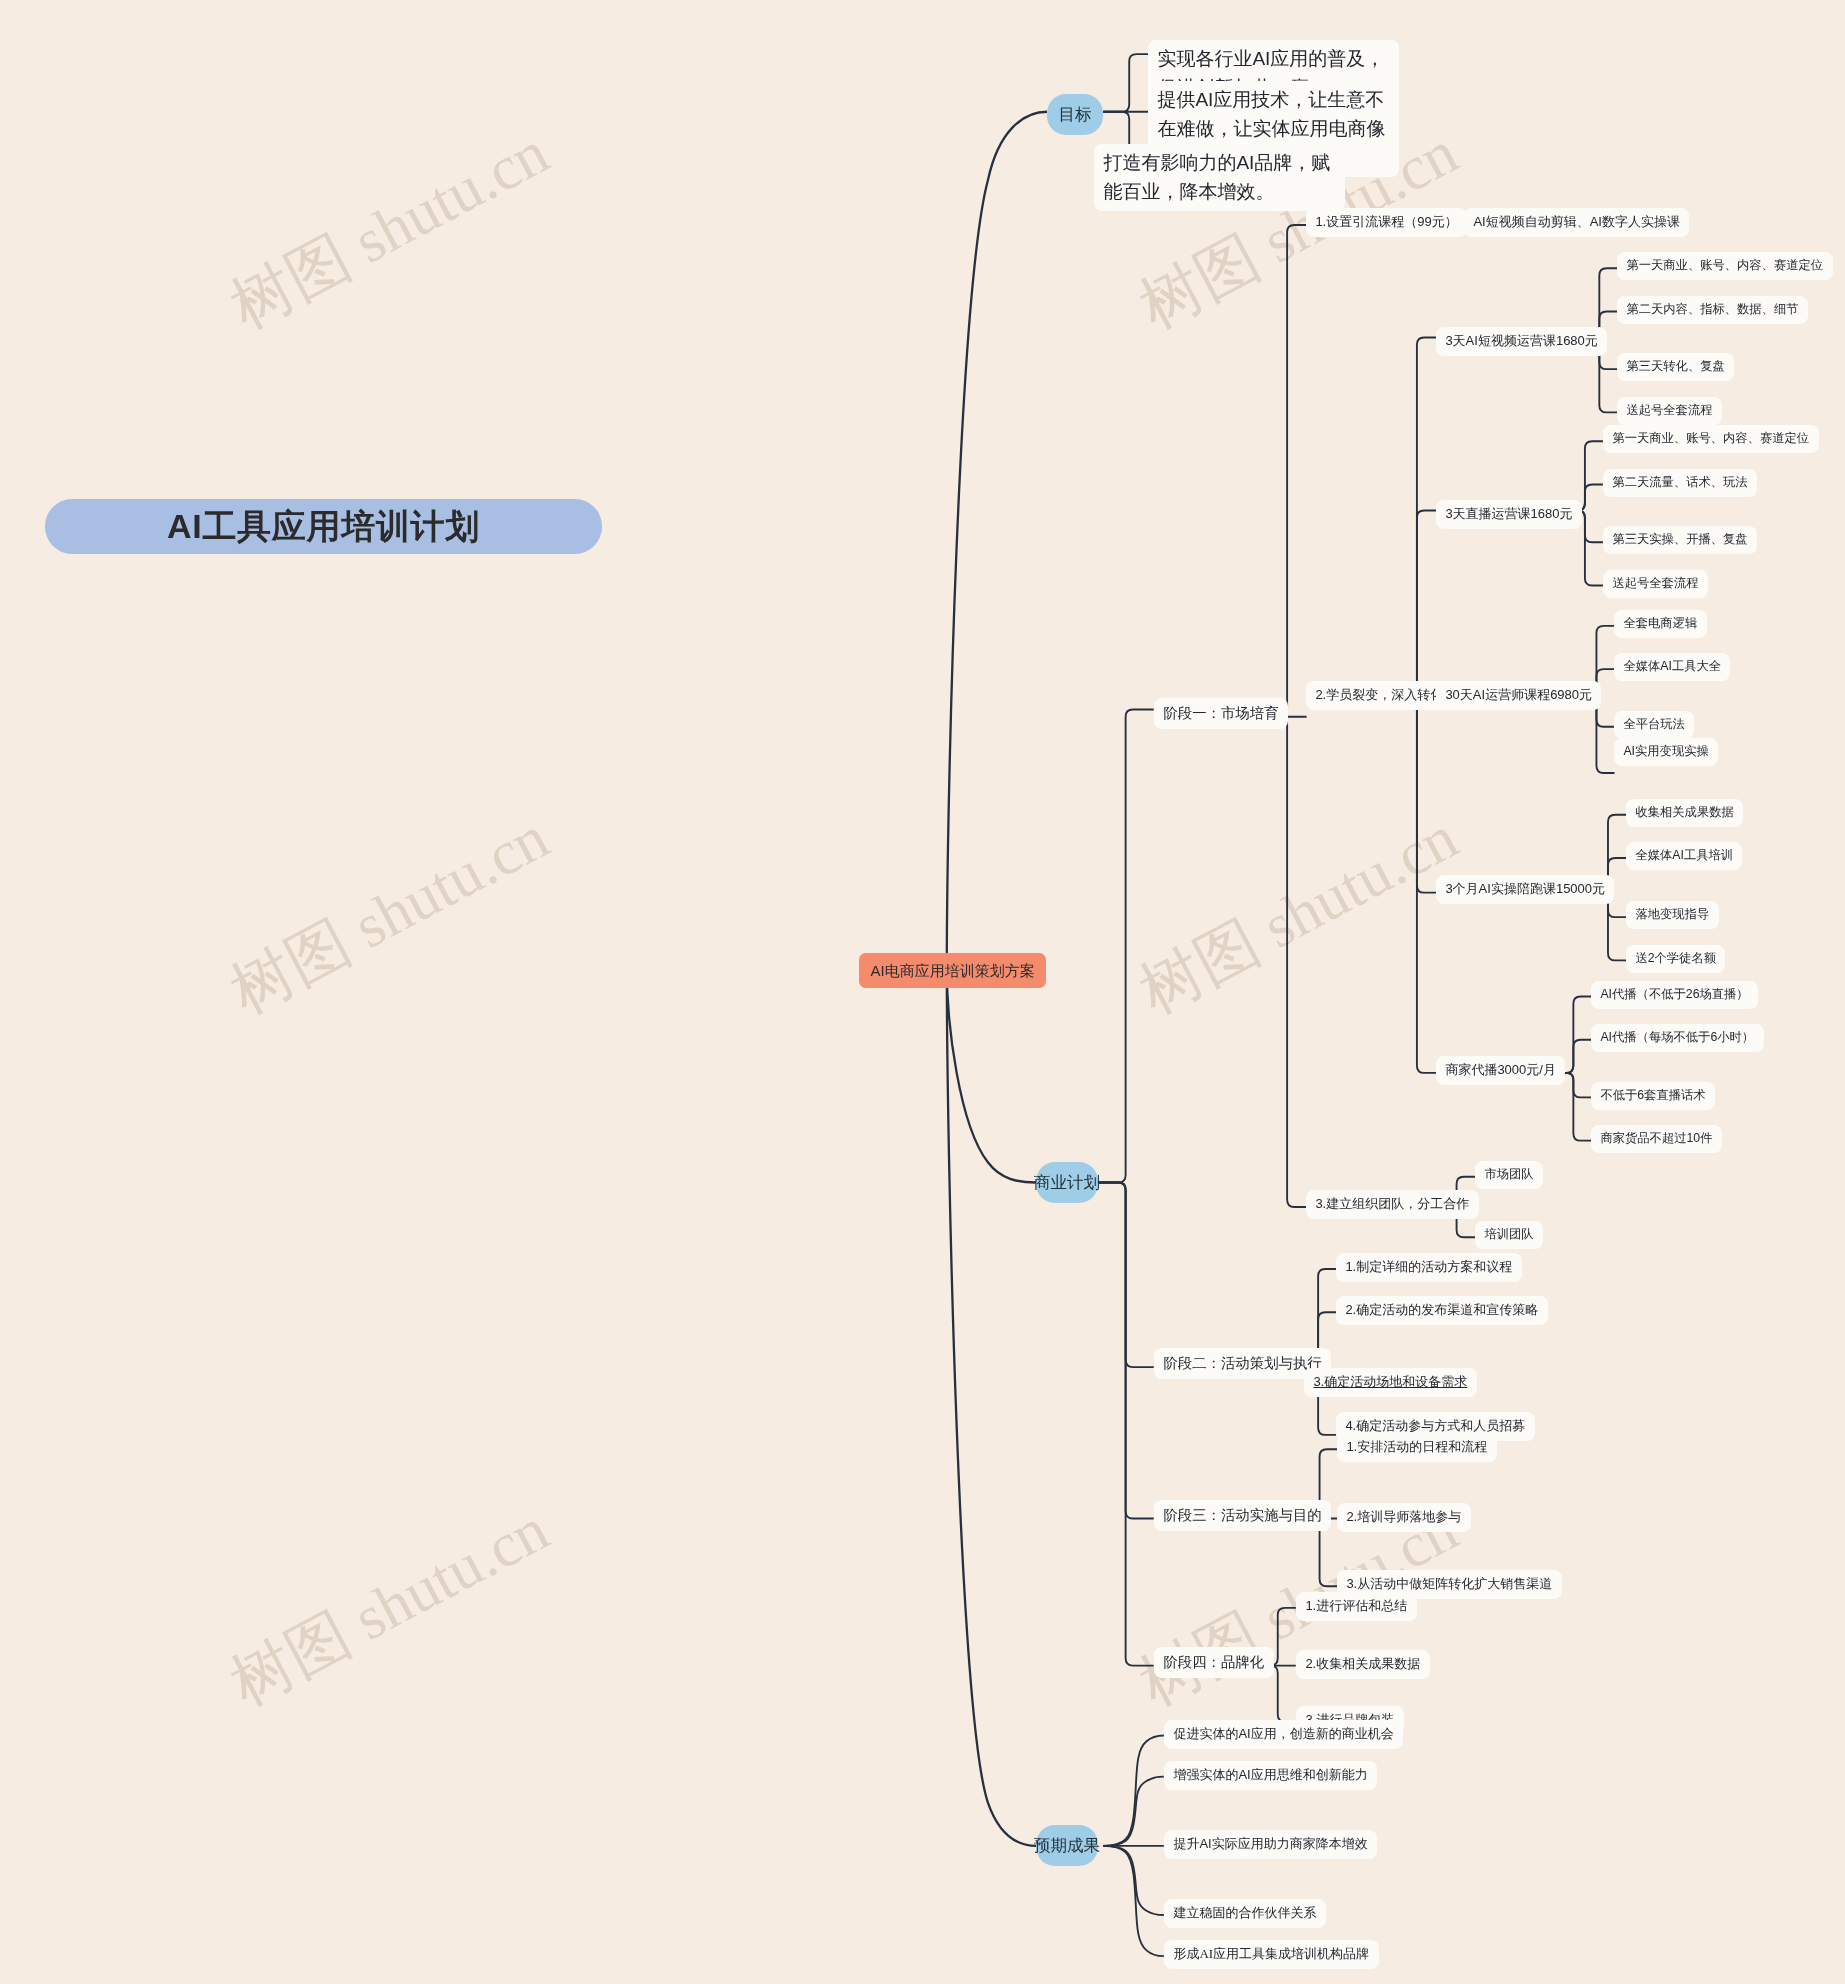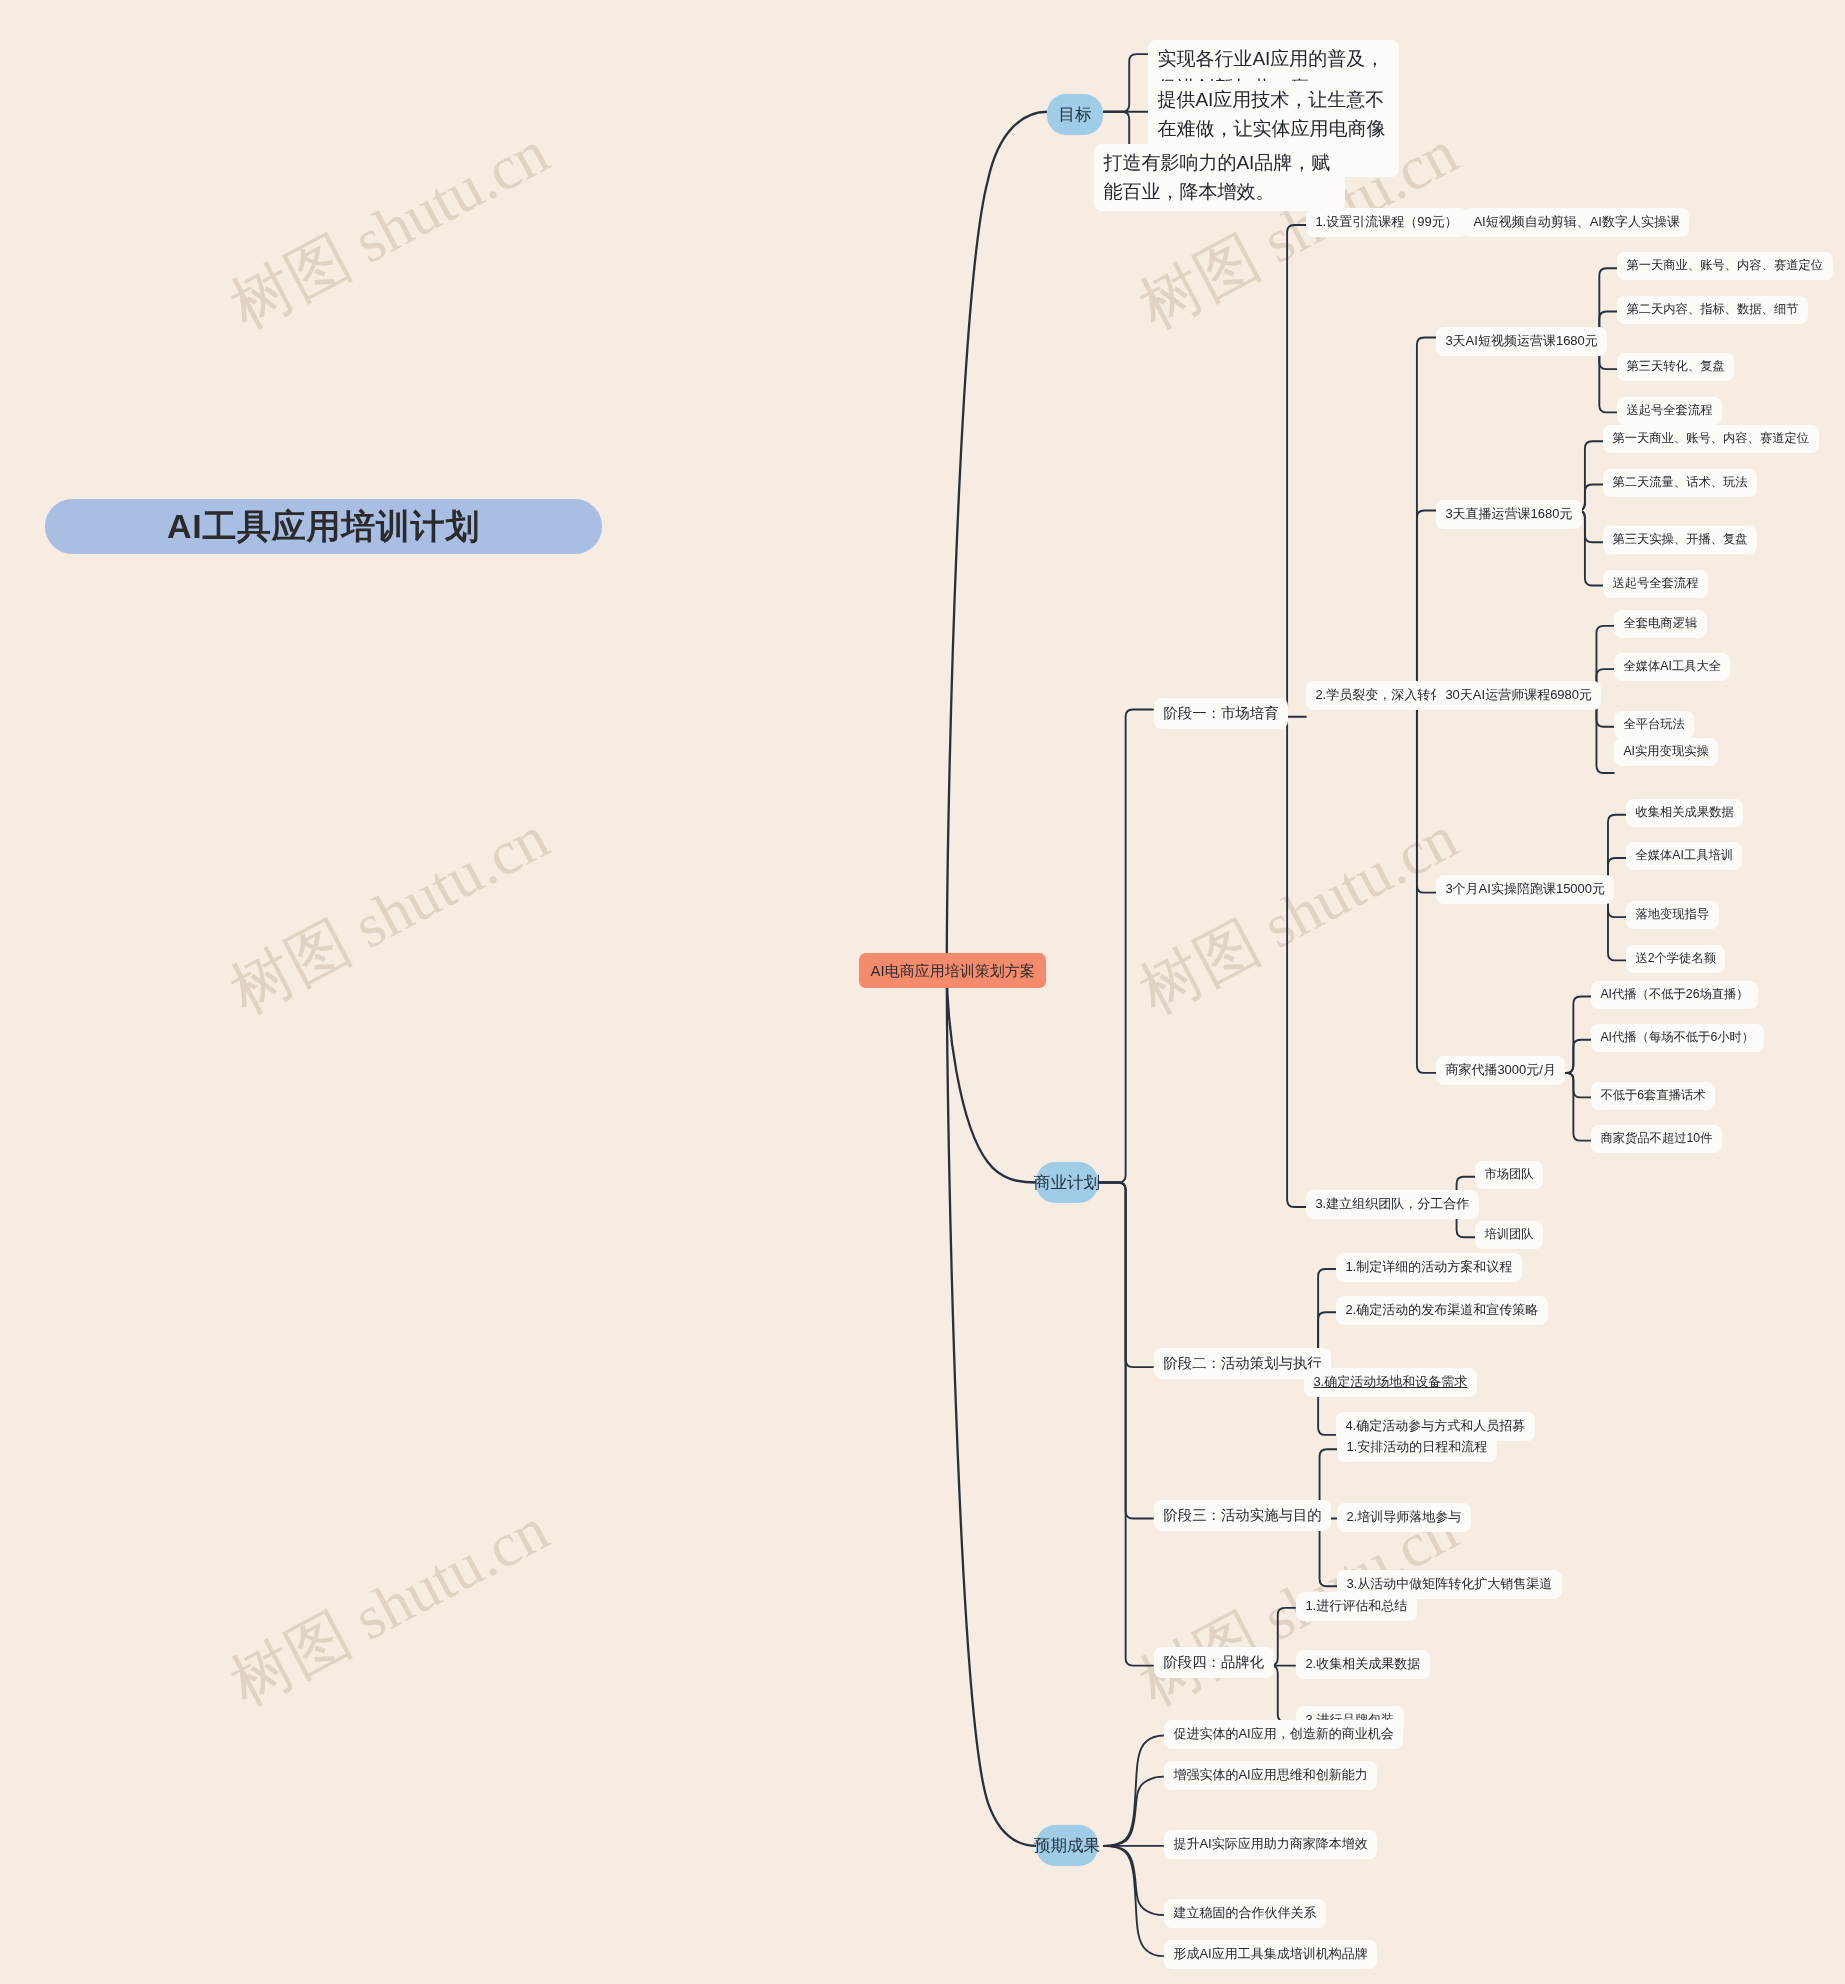--- a/index.html
+++ b/index.html
@@ -344,18 +344,18 @@
   </div>
   <div class="node lvl3" style="left:1164px; top:1761px;">
     <span>增强实体的AI应用思维和创新能力</span>
   </div>
   <div class="node lvl3" style="left:1164px; top:1830px;">
     <span>提升AI实际应用助力商家降本增效</span>
   </div>
   <div class="node lvl3" style="left:1164px; top:1899px;">
     <span>建立稳固的合作伙伴关系</span>
   </div>
-  <div class="node lvl3" style="left:1164px; top:1940px;">
+  <div class="node lvl3" style="left:1164px; top:1940px;font-family:Liberation Serif, serif;">
     <span>形成AI应用工具集成培训机构品牌</span>
   </div>
 
 </div>
 
 
 </body></html>

